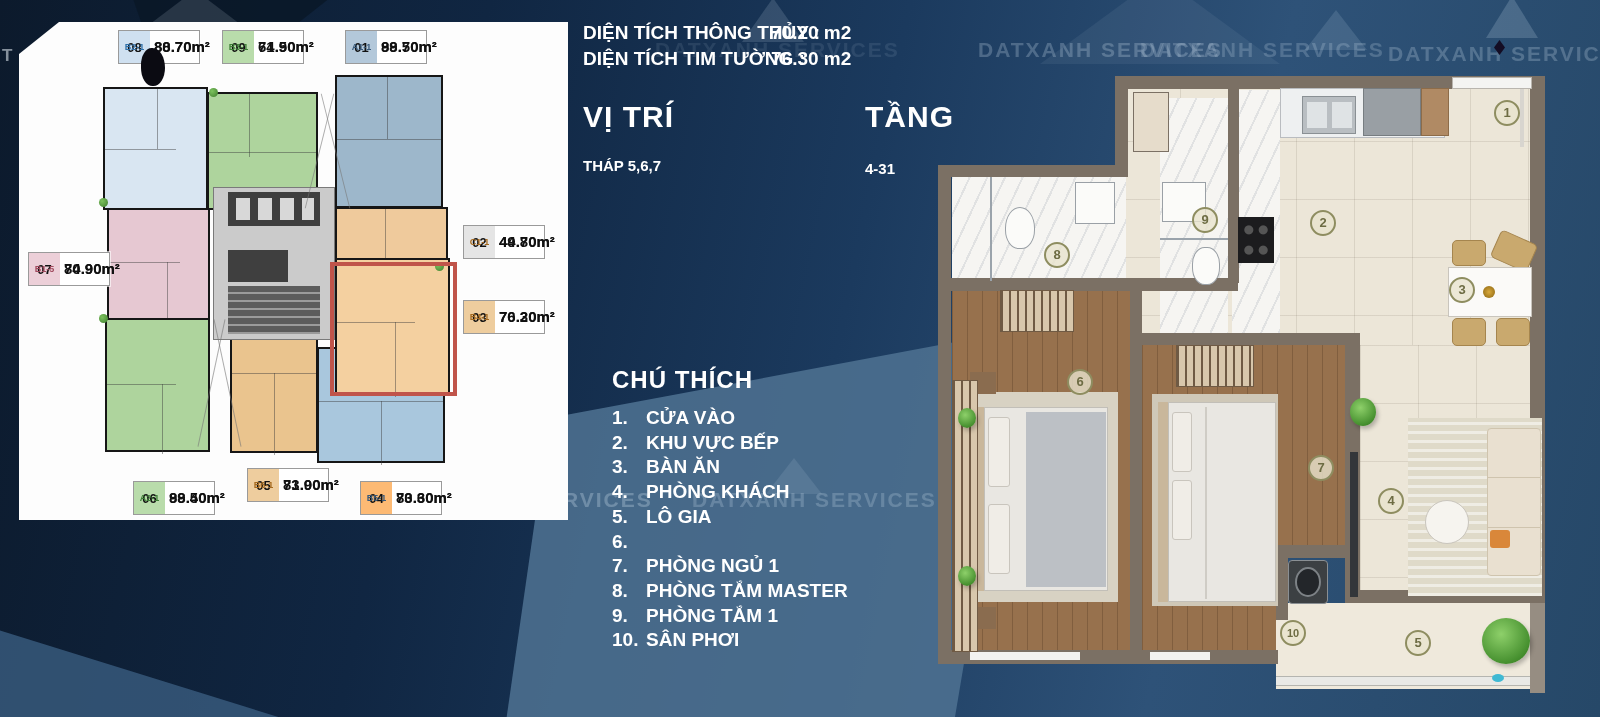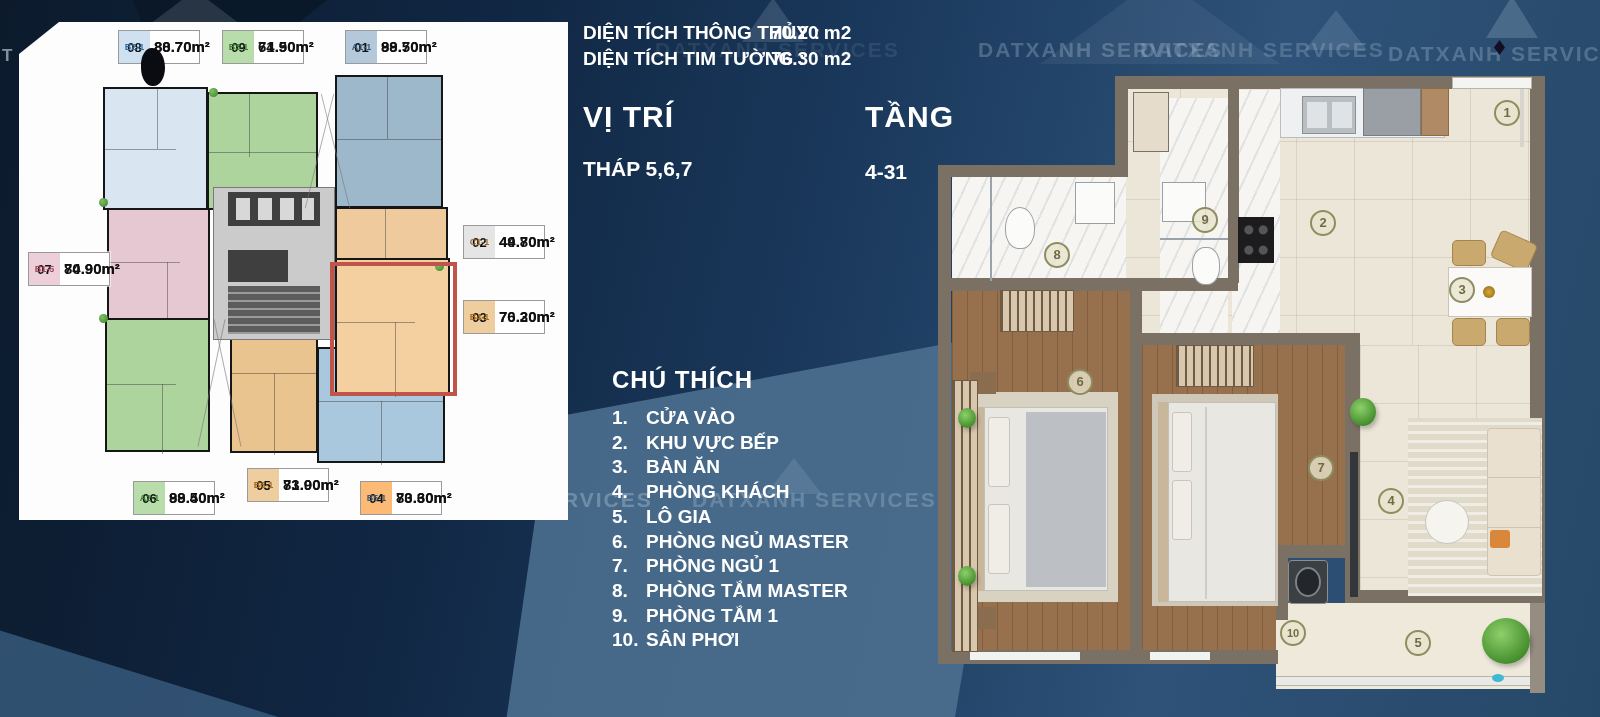--- a/index.html
+++ b/index.html
@@ -44,21 +44,21 @@
   .ucell span{font-size:9px;line-height:10px;}
   .uareas{flex:1;display:flex;flex-direction:column;justify-content:center;padding-left:4px;background:#fff;}
   .uareas span{font-size:15px;color:#111;line-height:12px;}
   .blob{left:122px;top:26px;width:24px;height:38px;background:#0b0b12;border-radius:46% 54% 50% 50%;z-index:7;}
 
   
   .info-line{display:flex;color:#fff;font-weight:bold;font-size:19px;z-index:4;white-space:nowrap;}
   .info-line .lbl{width:188px;position:relative;}
   .info-line .val{position:relative;}
   .h-big{color:#fff;font-weight:bold;font-size:30px;letter-spacing:1px;z-index:4;}
-  .h-sub{color:#fff;font-weight:bold;font-size:21px;z-index:4;}
+  .h-sub{color:#fff;font-weight:bold;font-size:15px;z-index:4;}
   .legend-title{color:#fff;font-weight:bold;font-size:24px;letter-spacing:1px;z-index:4;}
   .legend{left:612px;top:406px;width:330px;z-index:4;list-style:none;margin:0;padding:0;}
   .legend li{position:relative;display:flex;color:#fff;font-weight:bold;font-size:19px;line-height:24.7px;}
   .legend li .no{width:34px;position:relative;}
   .legend li .tx{position:relative;}
 
   
   .plan{left:930px;top:62px;width:615px;height:632px;z-index:3;}
   .floor{background:#ece6d8;}
   .tile{background-image:linear-gradient(rgba(120,110,95,.16) 1px,transparent 1px),
@@ -299,21 +299,20 @@
     <li>
         <span class="no">4.</span>
         <span class="tx">PHÒNG KHÁCH</span>
       </li>
     <li>
         <span class="no">5.</span>
         <span class="tx">LÔ GIA</span>
       </li>
     <li>
         <span class="no">6.</span>
-        <span class="tx">PHÒNG NGỦ MASTER</span>
       </li>
     <li>
         <span class="no">7.</span>
         <span class="tx">PHÒNG NGỦ 1</span>
       </li>
     <li>
         <span class="no">8.</span>
         <span class="tx">PHÒNG TẮM MASTER</span>
       </li>
     <li>

